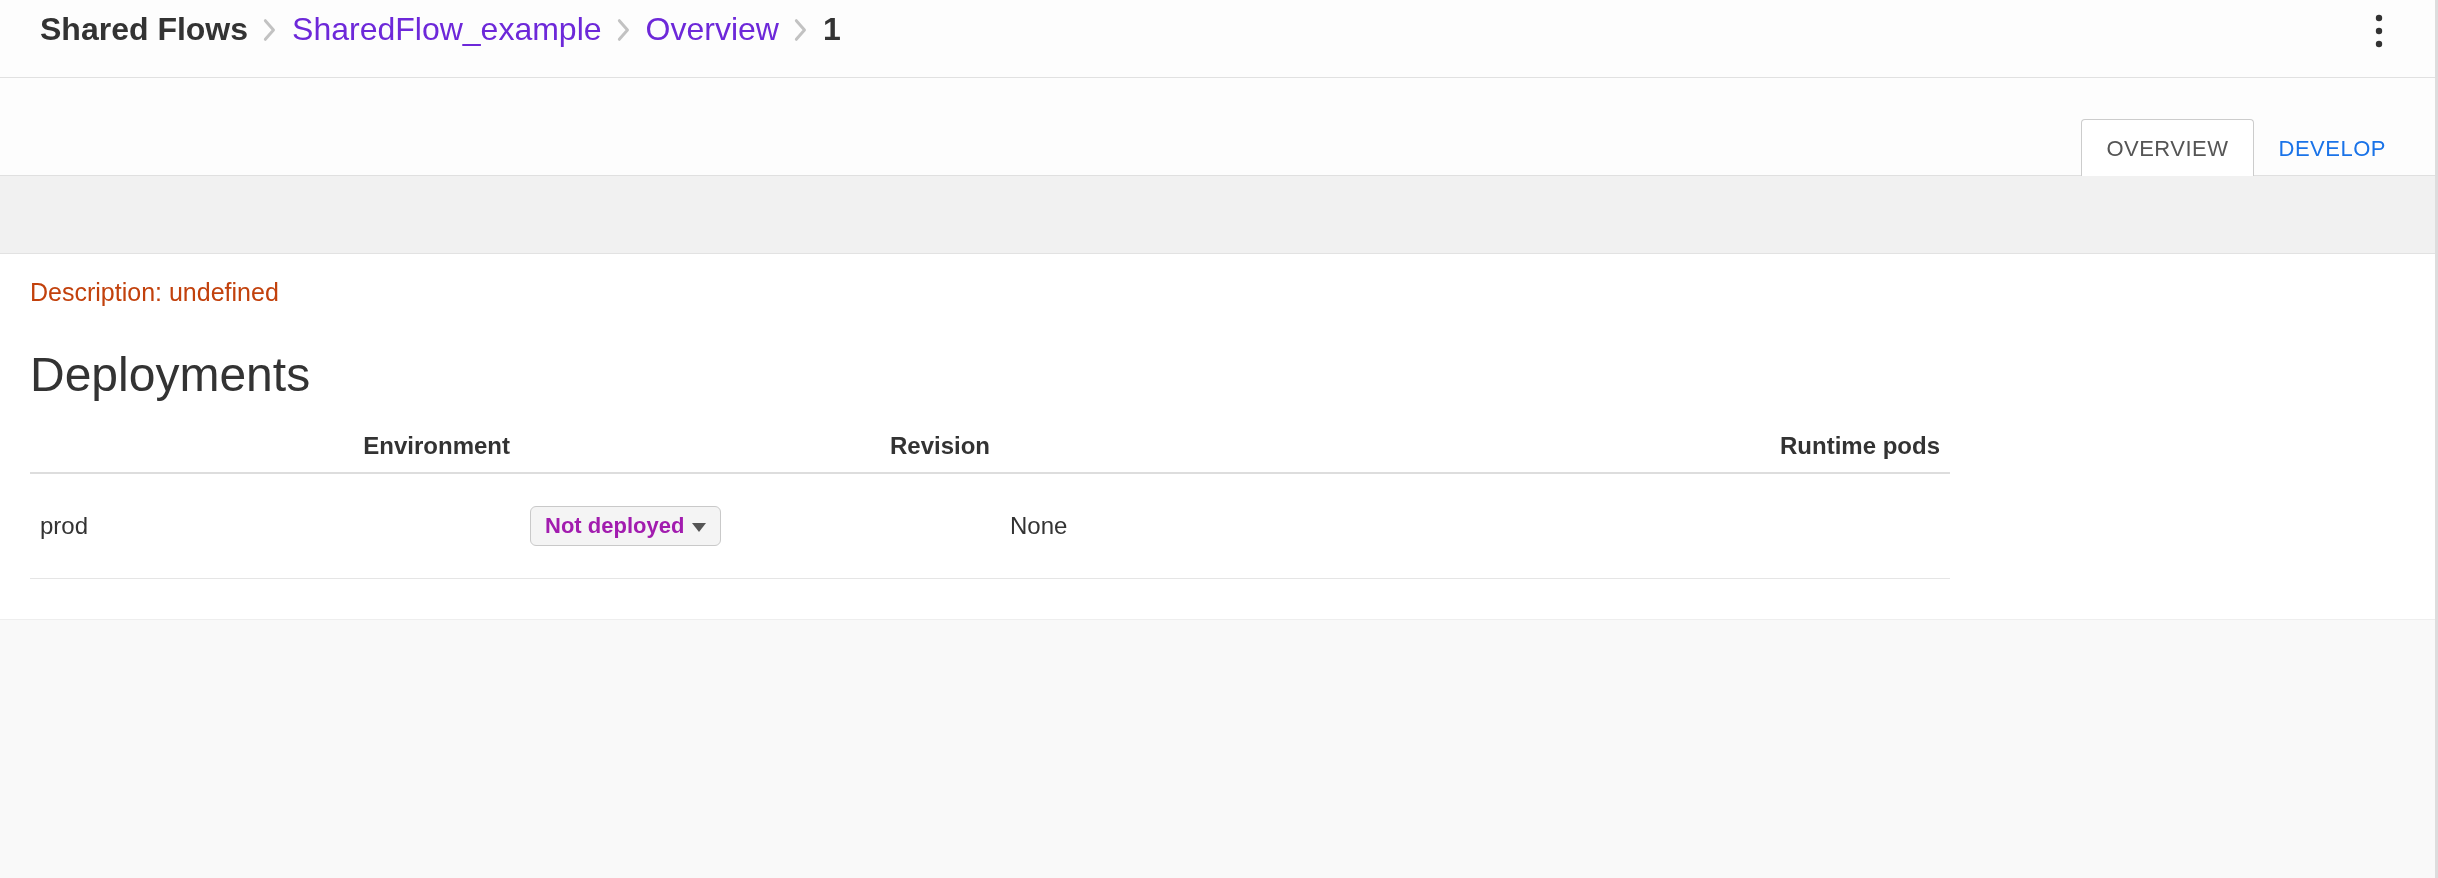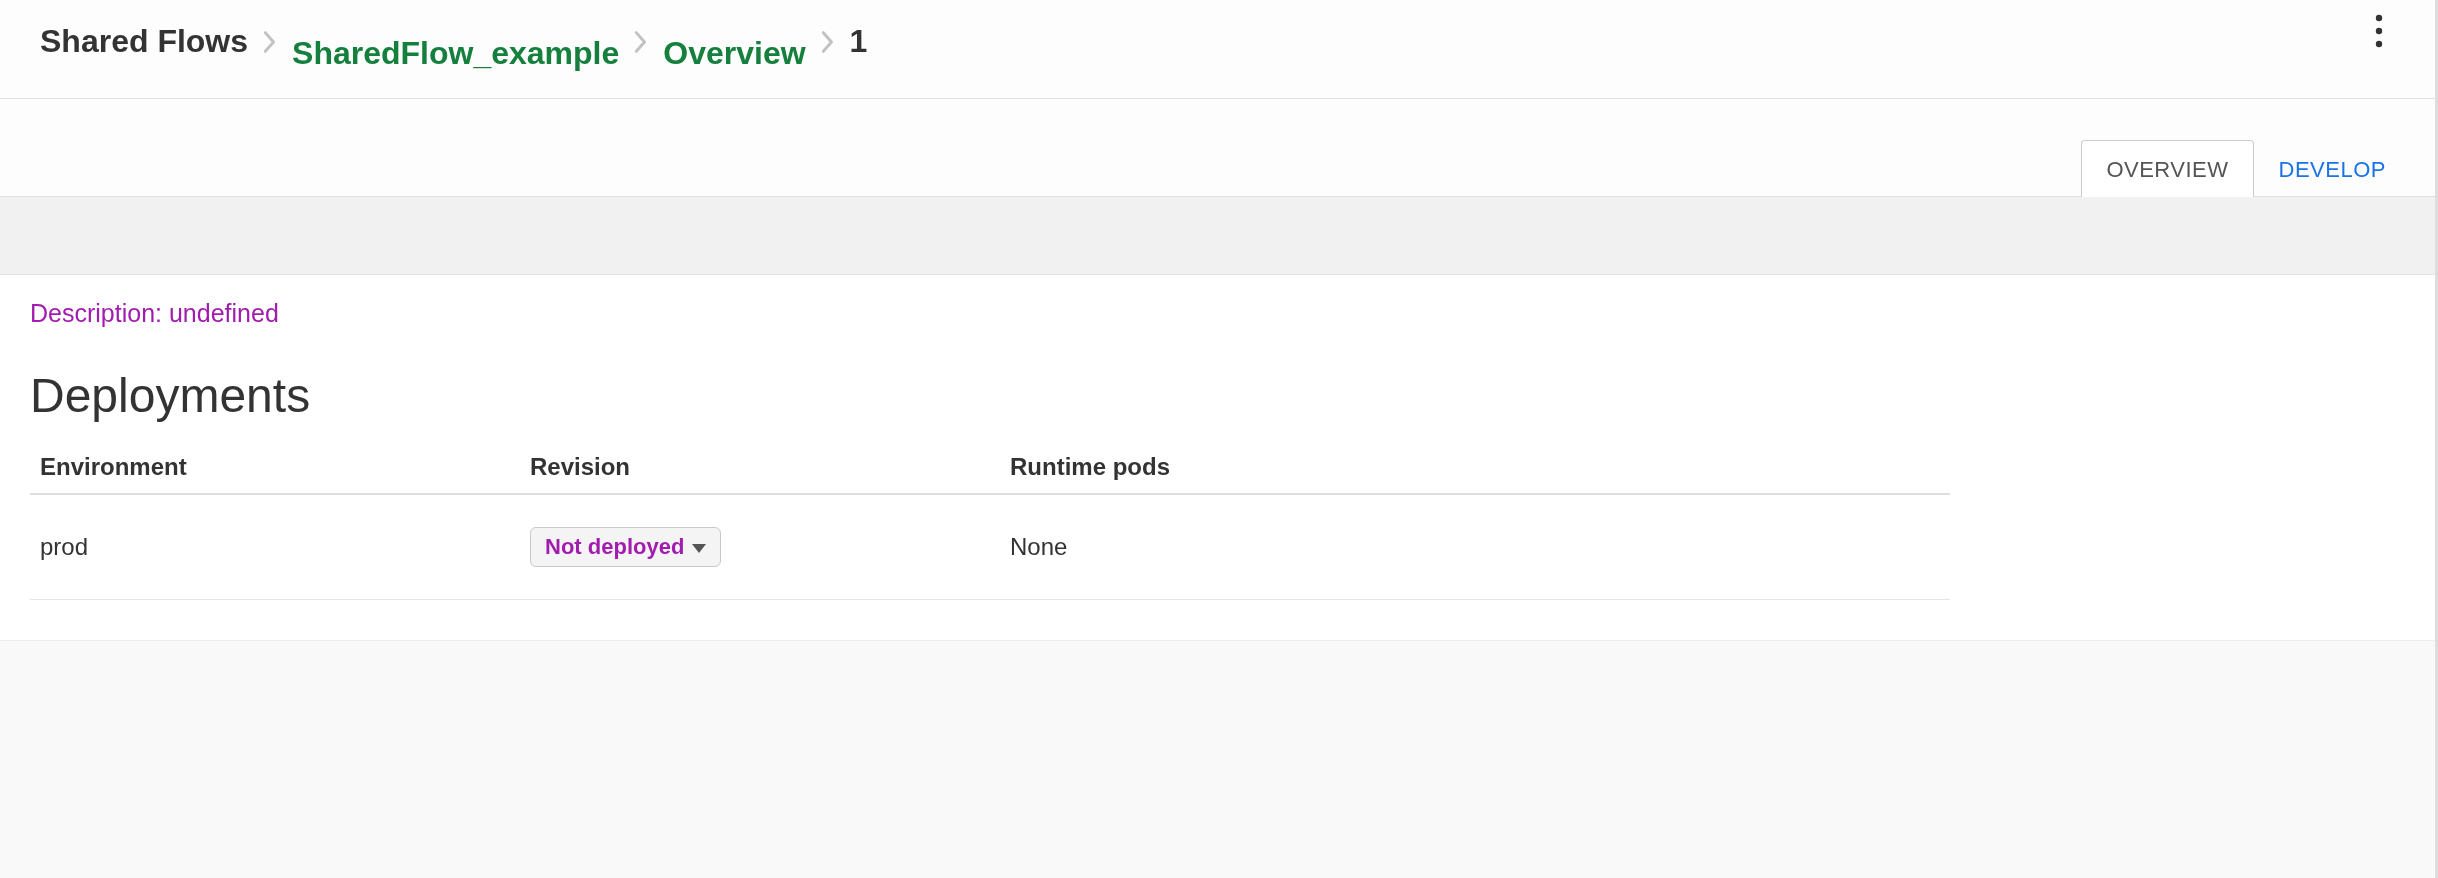--- a/index.html
+++ b/index.html
@@ -28,21 +28,21 @@
     border-bottom: 1px solid #e1e1e1;
   }
   .breadcrumb {
     display: flex;
     align-items: center;
     gap: 14px;
     font-size: 32px;
     font-weight: 700;
   }
   .breadcrumb .crumb-root  { color: #333; font-weight: 700; }
-  .breadcrumb .crumb-light { color: #15803d; font-weight: 700; margin-top: 24px; }
+  .breadcrumb .crumb-light { color: #6d28d9; font-weight: 400; }
   .breadcrumb .crumb-current { color: #333; font-weight: 700; }
   .breadcrumb svg.chev { width: 16px; height: 28px; flex: none; }
   .breadcrumb svg.chev path { stroke: #c2c2c2; stroke-width: 2.5; fill: none; stroke-linecap: round; stroke-linejoin: round; }
   .kebab { width: 32px; height: 40px; display:flex; align-items:center; justify-content:center; cursor:pointer; }
   .kebab svg circle { fill: #333; }
 
   
   .tab-strip {
     display: flex;
     justify-content: flex-end;
@@ -76,36 +76,36 @@
     border-bottom: 1px solid #e2e2e2;
   }
 
   .content {
     background: #fff;
     padding: 24px 30px 40px 30px;
     border-bottom: 1px solid #eee;
   }
   .description {
     font-size: 25px;
-    color: #a21caf;
+    color: #c2410c;
     margin-bottom: 40px;
   }
   .section-title {
     font-size: 48px;
     font-weight: 300;
     color: #333;
     margin-bottom: 18px;
   }
 
   table.dep {
     border-collapse: collapse;
     width: 1920px;
   }
   table.dep th {
-    text-align: left;
+    text-align: right;
     font-weight: 700;
     font-size: 24px;
     padding: 12px 10px;
     border-bottom: 2px solid #ddd;
   }
   table.dep td {
     font-size: 24px;
     padding: 32px 10px;
     border-bottom: 1px solid #e5e5e5;
     vertical-align: middle;

